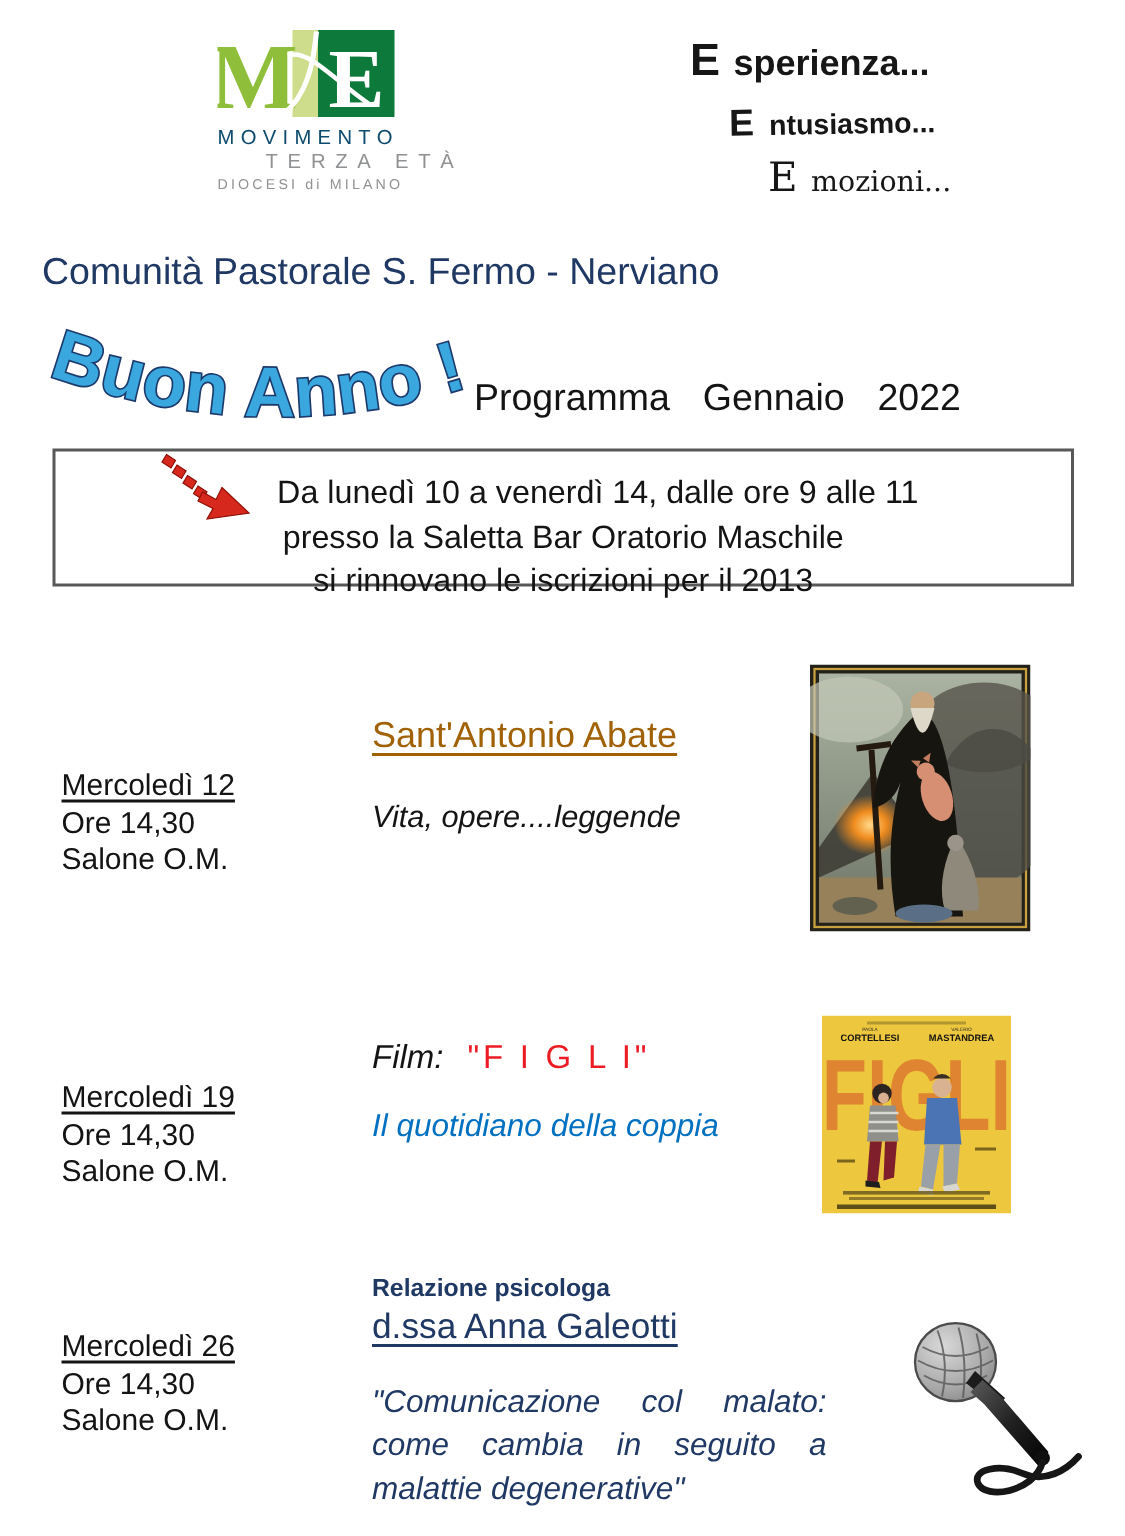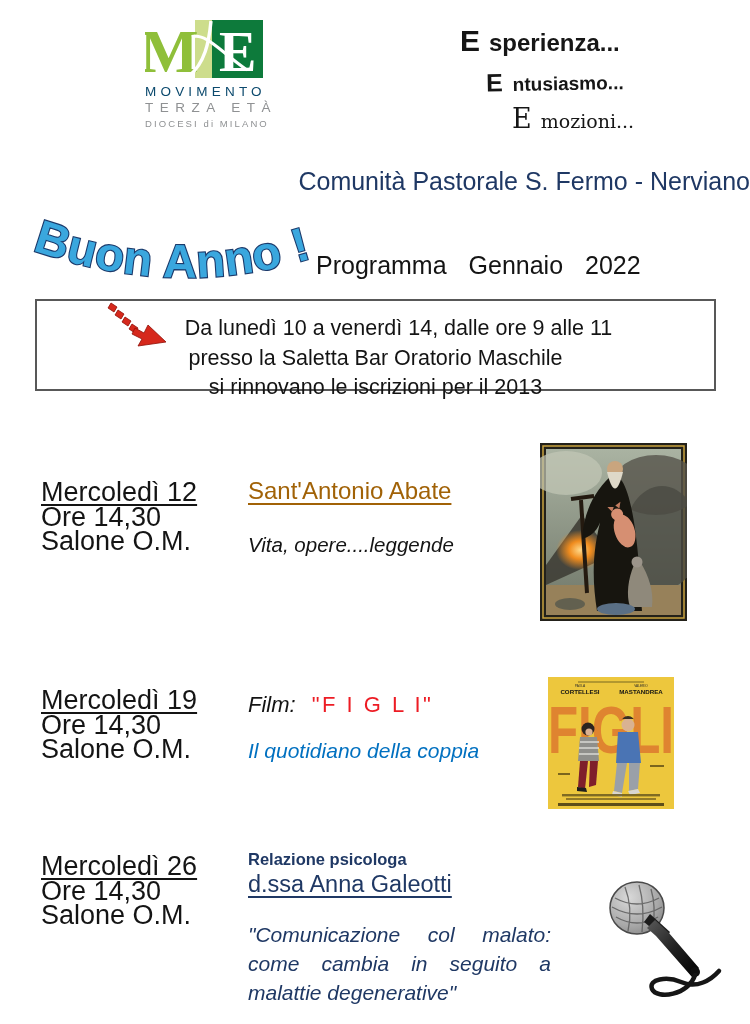--- a/index.html
+++ b/index.html
@@ -5,50 +5,50 @@
   html,body{margin:0;padding:0;background:#e9e9e9;}
   #page{
     position:relative;width:750px;height:1024px;background:#ffffff;
     margin:0 auto;overflow:hidden;
     font-family:"Liberation Sans",sans-serif;color:#111;
   }
   
   .logo-block{position:absolute;left:145px;top:20px;width:140px;}
   .logo-mono{display:block;}
   .logo-l1{font-size:13.5px;letter-spacing:4.2px;color:#0c4a6e;margin-top:6px;white-space:nowrap;}
-  .logo-l2{font-size:13.5px;letter-spacing:6.5px;color:#8f9193;margin-top:1px;white-space:nowrap;}
+  .logo-l2{font-size:13.5px;letter-spacing:6.5px;color:#8f9193;margin-top:1px;white-space:nowrap;margin-left:32px;}
   .logo-l3{font-size:9.5px;letter-spacing:2.1px;color:#8f9193;margin-top:3px;white-space:nowrap;}
   
   .slogan{position:absolute;left:460px;top:24px;width:220px;color:#161616;}
   .sl{white-space:nowrap;}
   .sl1{font-weight:bold;font-size:24px;}
   .sl1 .ini{font-size:30px;margin-right:9px;}
   .sl2{margin-top:9px;padding-left:26px;font-size:19px;font-weight:600;transform:rotate(-1deg);}
   .sl2 .ini{font-size:25px;margin-right:10px;font-weight:700;}
   .sl3{margin-top:7px;padding-left:52px;font-family:"DejaVu Serif",serif;font-size:19px;}
   .sl3 .ini{font-size:27px;margin-right:9px;}
   
   .main-title{
-    position:absolute;top:167px;left:0;width:100%;text-align:right;
+    position:absolute;top:167px;left:0;width:100%;text-align:left;
     padding-left:28px;box-sizing:border-box;
     color:#1F3864;font-size:25px;
   }
   
   .wordart{position:absolute;left:28px;top:200px;}
   .program{position:absolute;left:316px;top:251px;font-size:25px;color:#141414;word-spacing:15px;white-space:nowrap;}
   
   .notice{
     position:absolute;left:35px;top:299px;width:681px;height:92px;
     border:2px solid #585858;box-sizing:border-box;
     text-align:center;font-size:21.5px;color:#141414;line-height:29.5px;padding-top:13px;
   }
   .notice .l1{padding-left:46px;}
   .arrow-ico{position:absolute;left:104px;top:301px;}
   
-  .ecol{position:absolute;font-size:27px;line-height:24.5px;color:#141414;}
+  .ecol{position:absolute;font-size:20px;line-height:24.5px;color:#141414;margin-top:32px;}
   .eday{text-decoration:underline;text-underline-offset:3px;}
   .e1-left{left:41px;top:480px;}
   .e2-left{left:41px;top:688px;}
   .e3-left{left:41px;top:854px;}
   .e1-title{position:absolute;left:248px;top:477px;font-size:24px;color:#a16207;
             text-decoration:underline;text-underline-offset:4px;}
   .e1-sub{position:absolute;left:248px;top:533px;font-size:20.5px;font-style:italic;color:#141414;}
   .e2-line{position:absolute;left:248px;top:692px;white-space:nowrap;}
   .e2-label{font-size:22px;font-style:italic;color:#141414;}
   .e2-title{font-size:22px;color:#ED1C24;letter-spacing:2.5px;margin-left:16px;}

